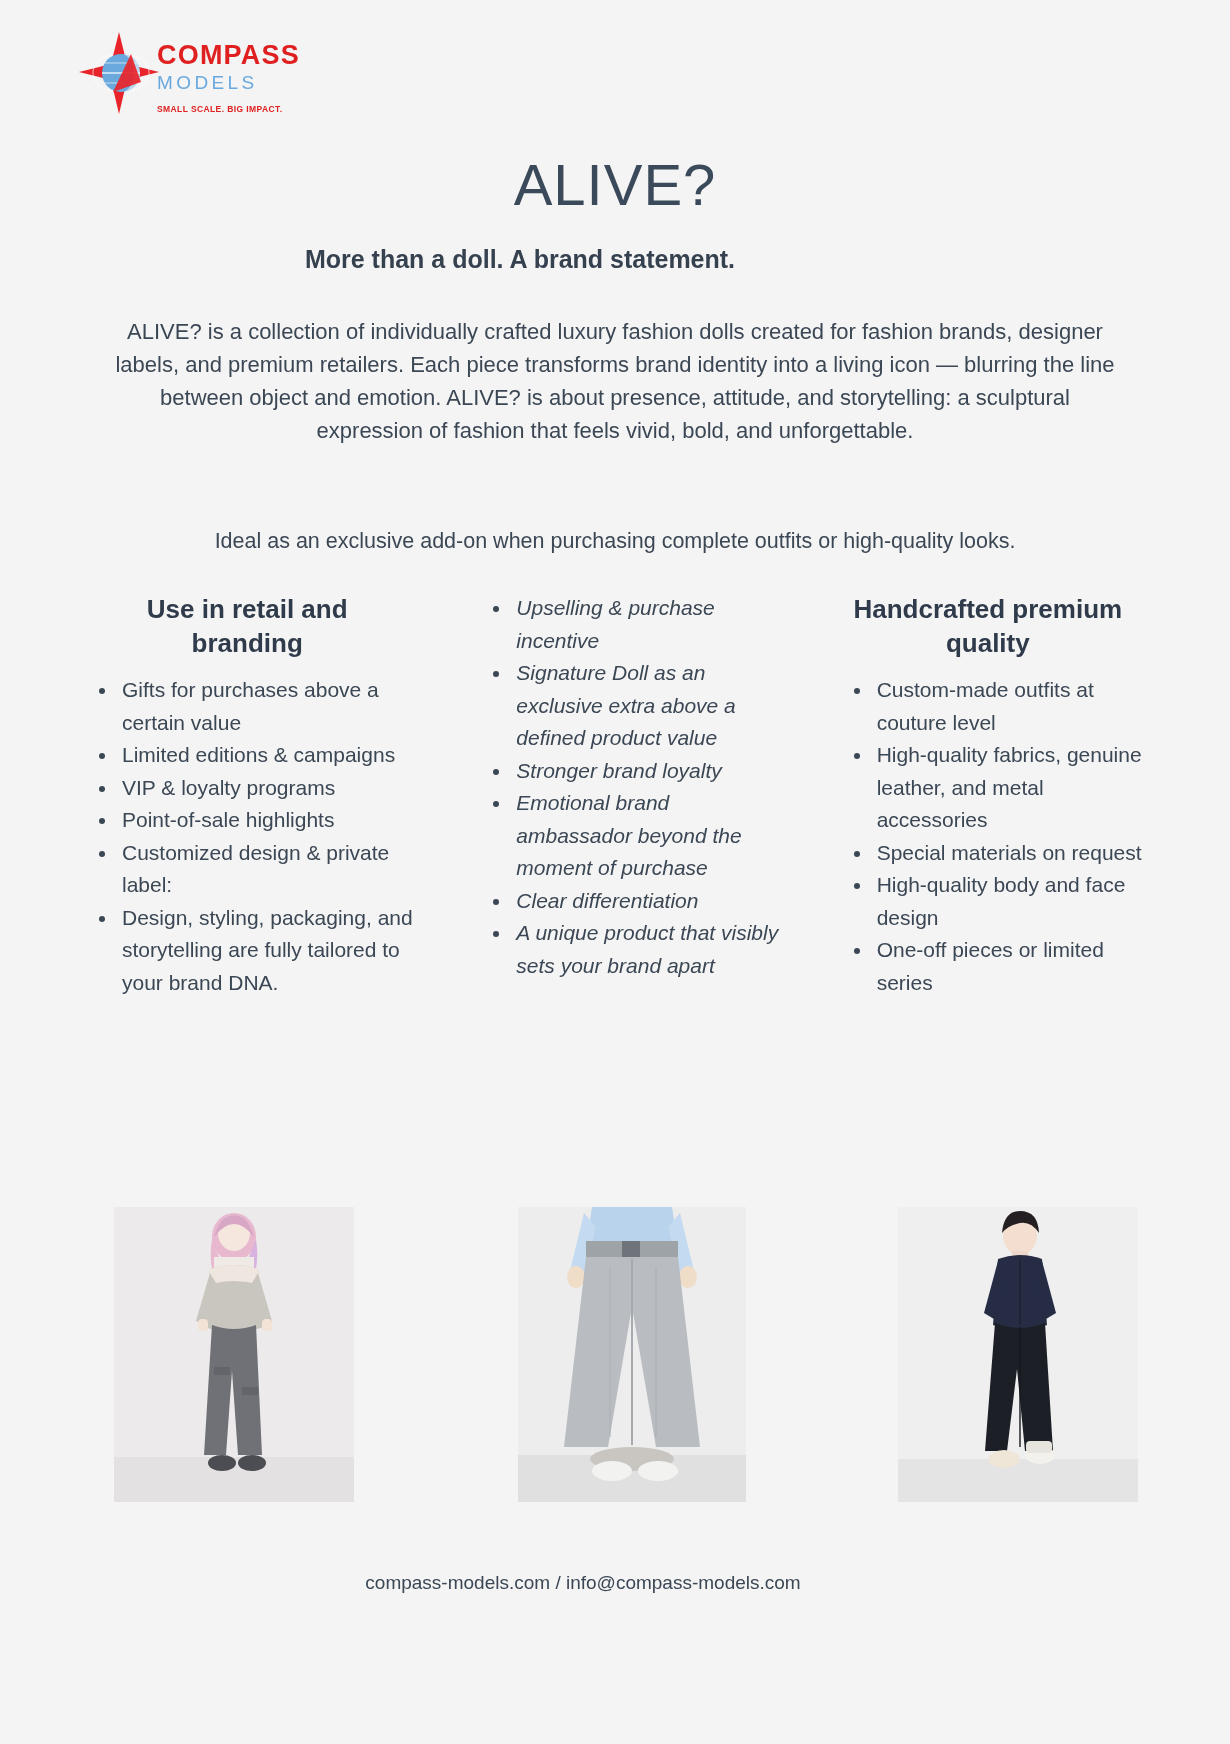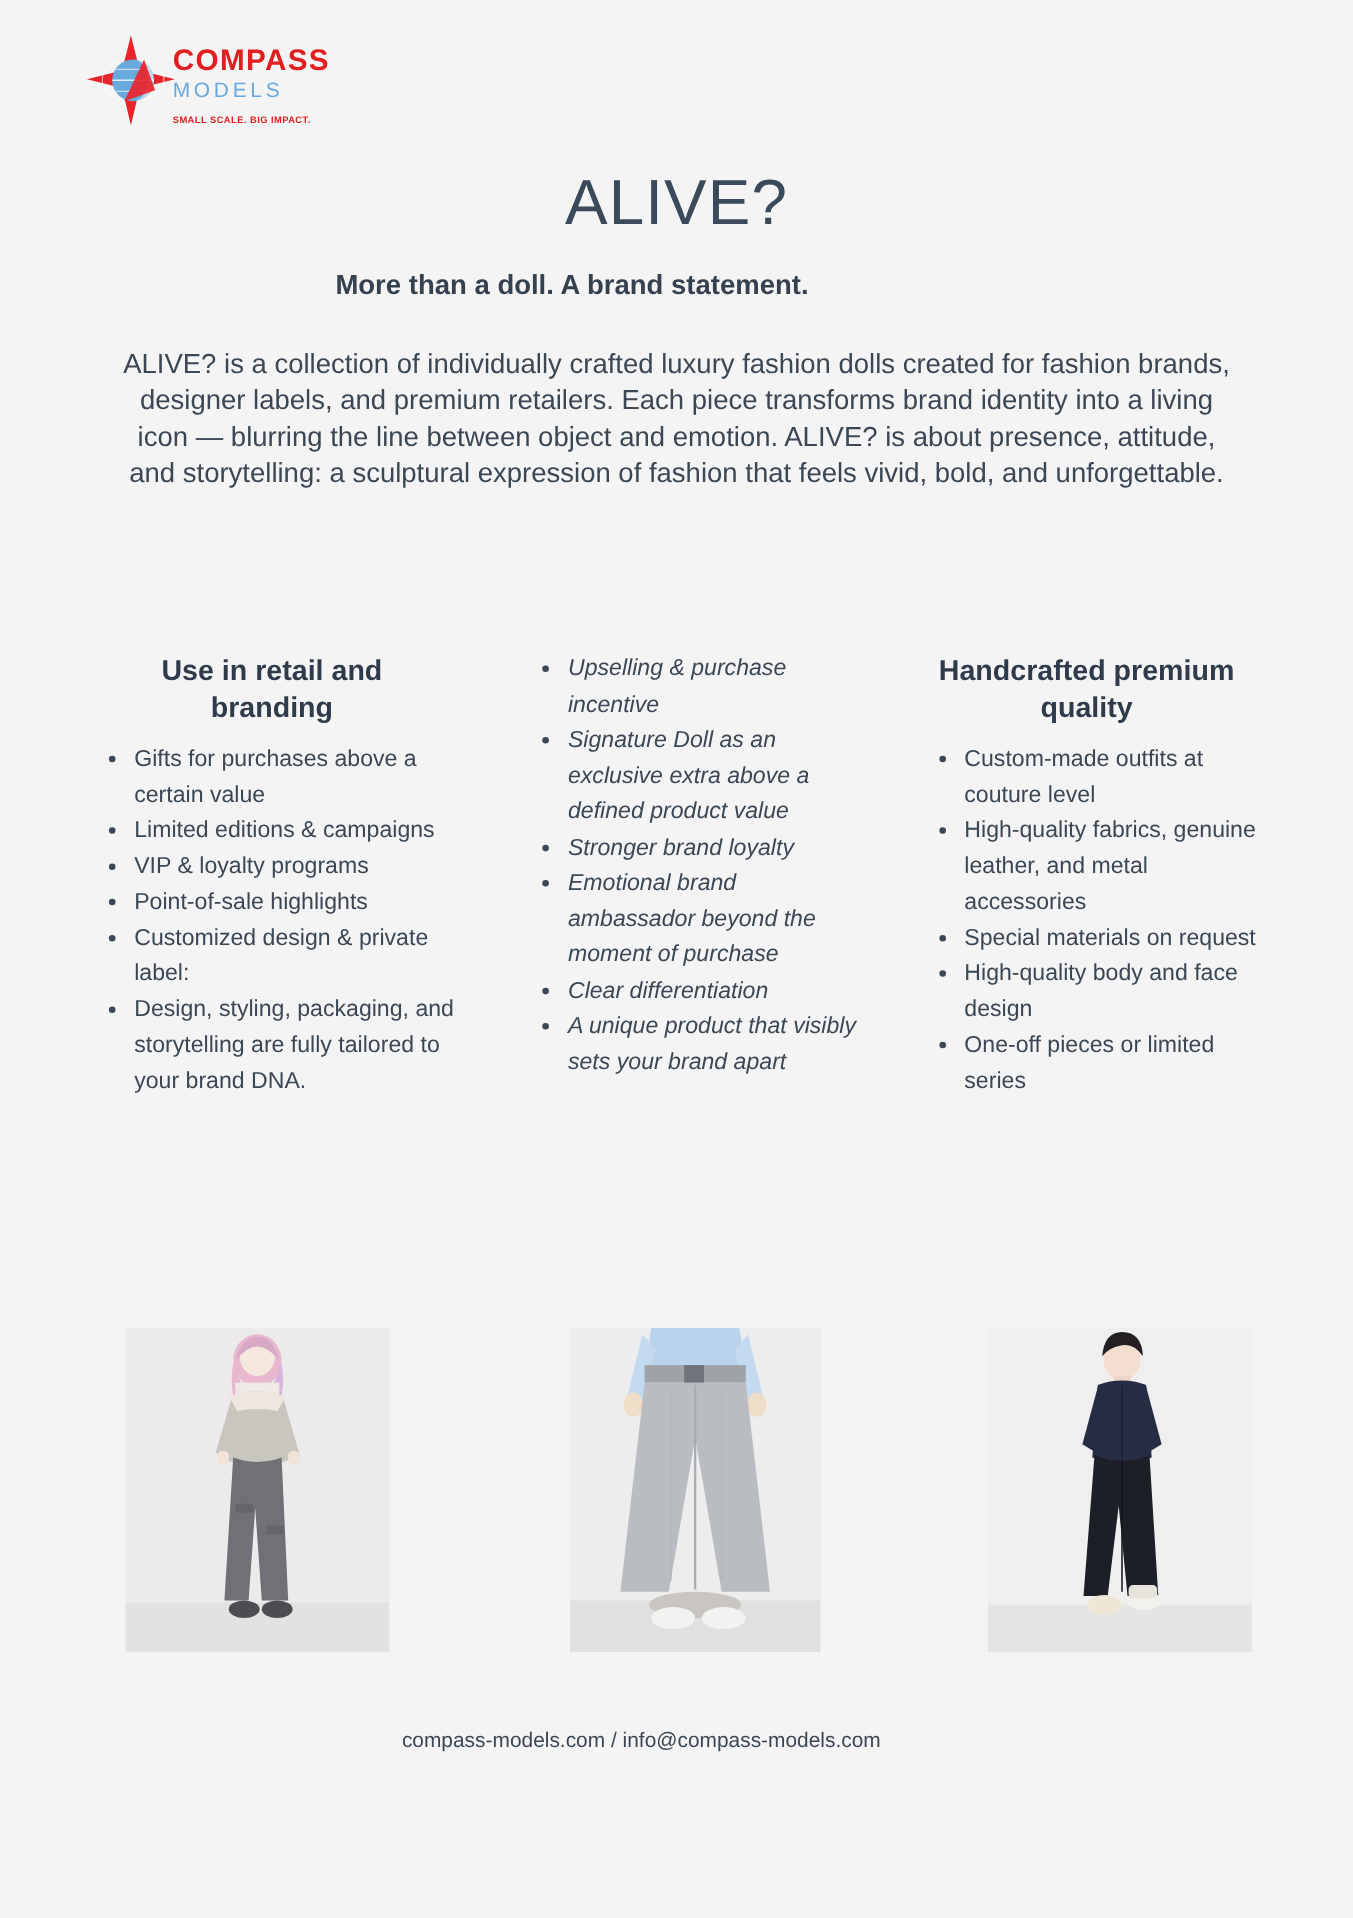--- a/index.html
+++ b/index.html
@@ -91,21 +91,21 @@
     font-weight: bold;
     color: #36414f;
   }
 
   .intro {
     position: absolute;
     top: 315px;
     left: 105px;
     width: 1020px;
     text-align: center;
-    font-size: 25px;
+    font-size: 22px;
     line-height: 33px;
     color: #3b4754;
   }
   .ideal {
     position: absolute;
     top: 525px;
     left: 105px;
     width: 1020px;
     text-align: center;
     font-size: 21.5px;
@@ -206,20 +206,21 @@
       <div class="logo-compass">COMPASS</div>
       <div class="logo-models">MODELS</div>
       <div class="logo-tagline">SMALL SCALE. BIG IMPACT.</div>
     </div>
   </div>
 
   <h1 class="title">ALIVE?</h1>
   <div class="subtitle">More than a doll. A brand statement.</div>
 
   <div class="intro">ALIVE? is a collection of individually crafted luxury fashion dolls created for fashion brands, designer labels, and premium retailers. Each piece transforms brand identity into a living icon — blurring the line between object and emotion. ALIVE? is about presence, attitude, and storytelling: a sculptural expression of fashion that feels vivid, bold, and unforgettable.</div>
+  <div class="ideal">Ideal as an exclusive add-on when purchasing complete outfits or high-quality looks.</div>
 
   <div class="columns">
 
     <div class="col col-1">
       <div class="col-title">Use in retail and branding</div>
       <ul class="bullets">
         <li>Gifts for purchases above a certain value</li>
         <li>Limited editions &amp; campaigns</li>
         <li>VIP &amp; loyalty programs</li>
         <li>Point-of-sale highlights</li>

